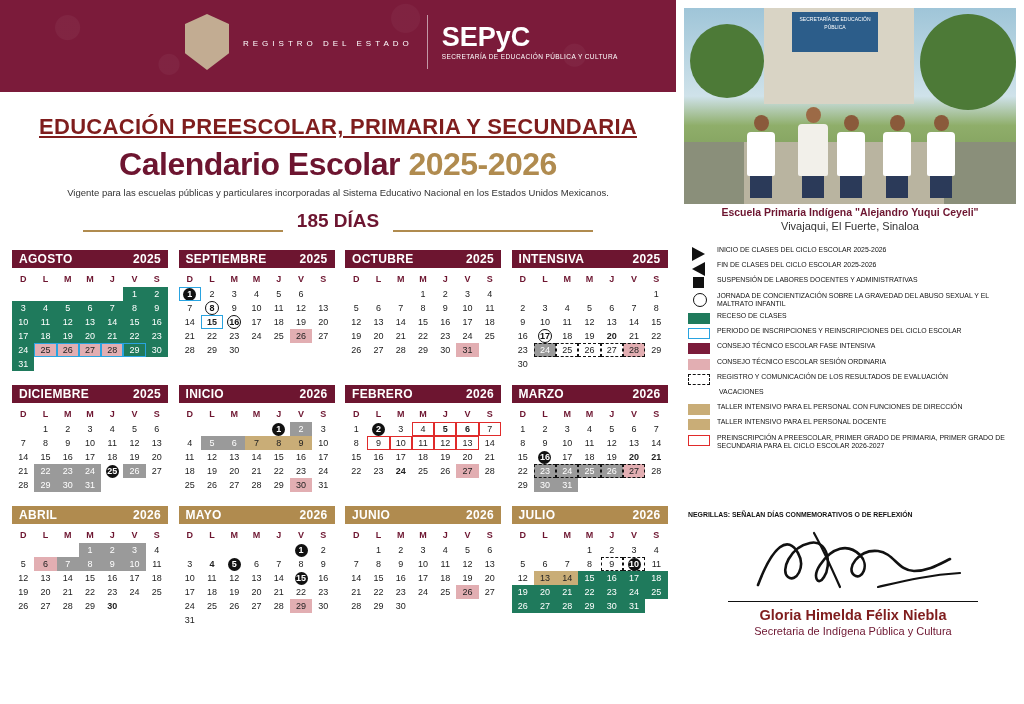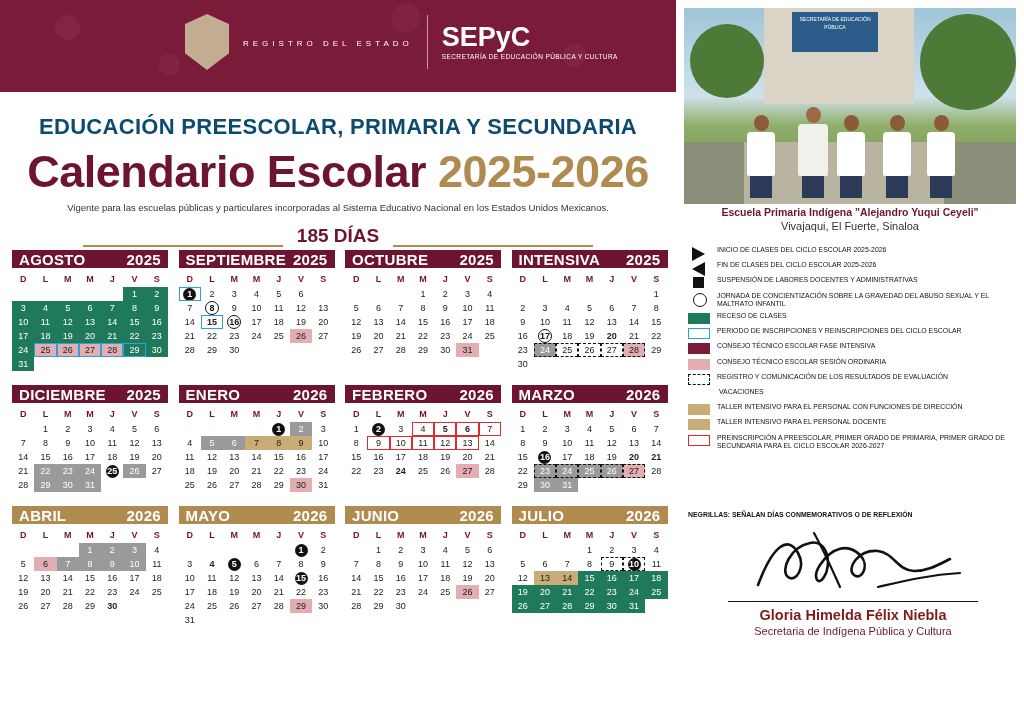--- a/index.html
+++ b/index.html
@@ -40,24 +40,24 @@
   .sepyc{color:#fff;line-height:1.05;}
   .sepyc-main{font-size:27px;font-weight:bold;}
   .sepyc-sub{font-size:6.5px;margin-top:3px;letter-spacing:.4px;}
 
   
   .titlearea{
     position:absolute;left:0;top:92px;width:676px;height:148px;background:#fff;
     text-align:center;
   }
   .t-line1{
-    margin-top:22px;font-size:22px;font-weight:bold;color:#0c4a6e;letter-spacing:.3px;
+    margin-top:22px;font-size:22px;font-weight:bold;color:#7f1d1d;letter-spacing:.3px;text-decoration:underline;
   }
   .t-line2{
-    margin-top:6px;font-size:45px;font-weight:bold;color:#6d1530;letter-spacing:-.5px;
+    margin-top:6px;font-size:32px;font-weight:bold;color:#6d1530;letter-spacing:-.5px;
   }
   .t-line2 .year{color:#b08b4f;}
   .t-line3{
     margin-top:4px;font-size:9.5px;color:#333;
   }
   .days-row{
     margin-top:12px;display:flex;align-items:flex-end;justify-content:center;gap:14px;
   }
   .days-row .bar{height:2px;width:200px;background:#b08b4f;}
   .days-row .lbl{font-size:19px;font-weight:bold;color:#6d1530;}
@@ -87,21 +87,21 @@
   
   .months{
     position:absolute;left:12px;top:250px;width:660px;
     display:grid;grid-template-columns:repeat(4,1fr);grid-template-rows:repeat(3,auto);
     column-gap:6px;row-gap:14px;
   }
   .month{width:156px;}
   .m-head{
     background:#6d1530;color:#fff;height:18px;display:flex;align-items:center;
     justify-content:space-between;padding:0 7px;box-sizing:border-box;
-    font-size:15px;font-weight:bold;letter-spacing:.3px;
+    font-size:12px;font-weight:bold;letter-spacing:.3px;
   }
   .m-head.gold{background:#b08b4f;}
   table.cal{border-collapse:collapse;width:156px;margin-top:3px;table-layout:fixed;}
   table.cal th{
     font-size:9px;color:#6d1530;font-weight:bold;height:14px;text-align:center;
   }
   table.cal td{
     font-size:9px;color:#222;height:14px;text-align:center;vertical-align:middle;
     padding:0;
   }
@@ -867,21 +867,21 @@
             </td>
             <td></td>
             <td></td>
             <td></td>
           </tr>
         </tbody>
       </table>
     </div>
     <div class="month">
       <div class="m-head">
-        <span>ENERO</span>
+        <span>INICIO</span>
         <span>2026</span>
       </div>
       <table class="cal">
         <thead>
           <tr>
             <th>D</th>
             <th>L</th>
             <th>M</th>
             <th>M</th>
             <th>J</th>

